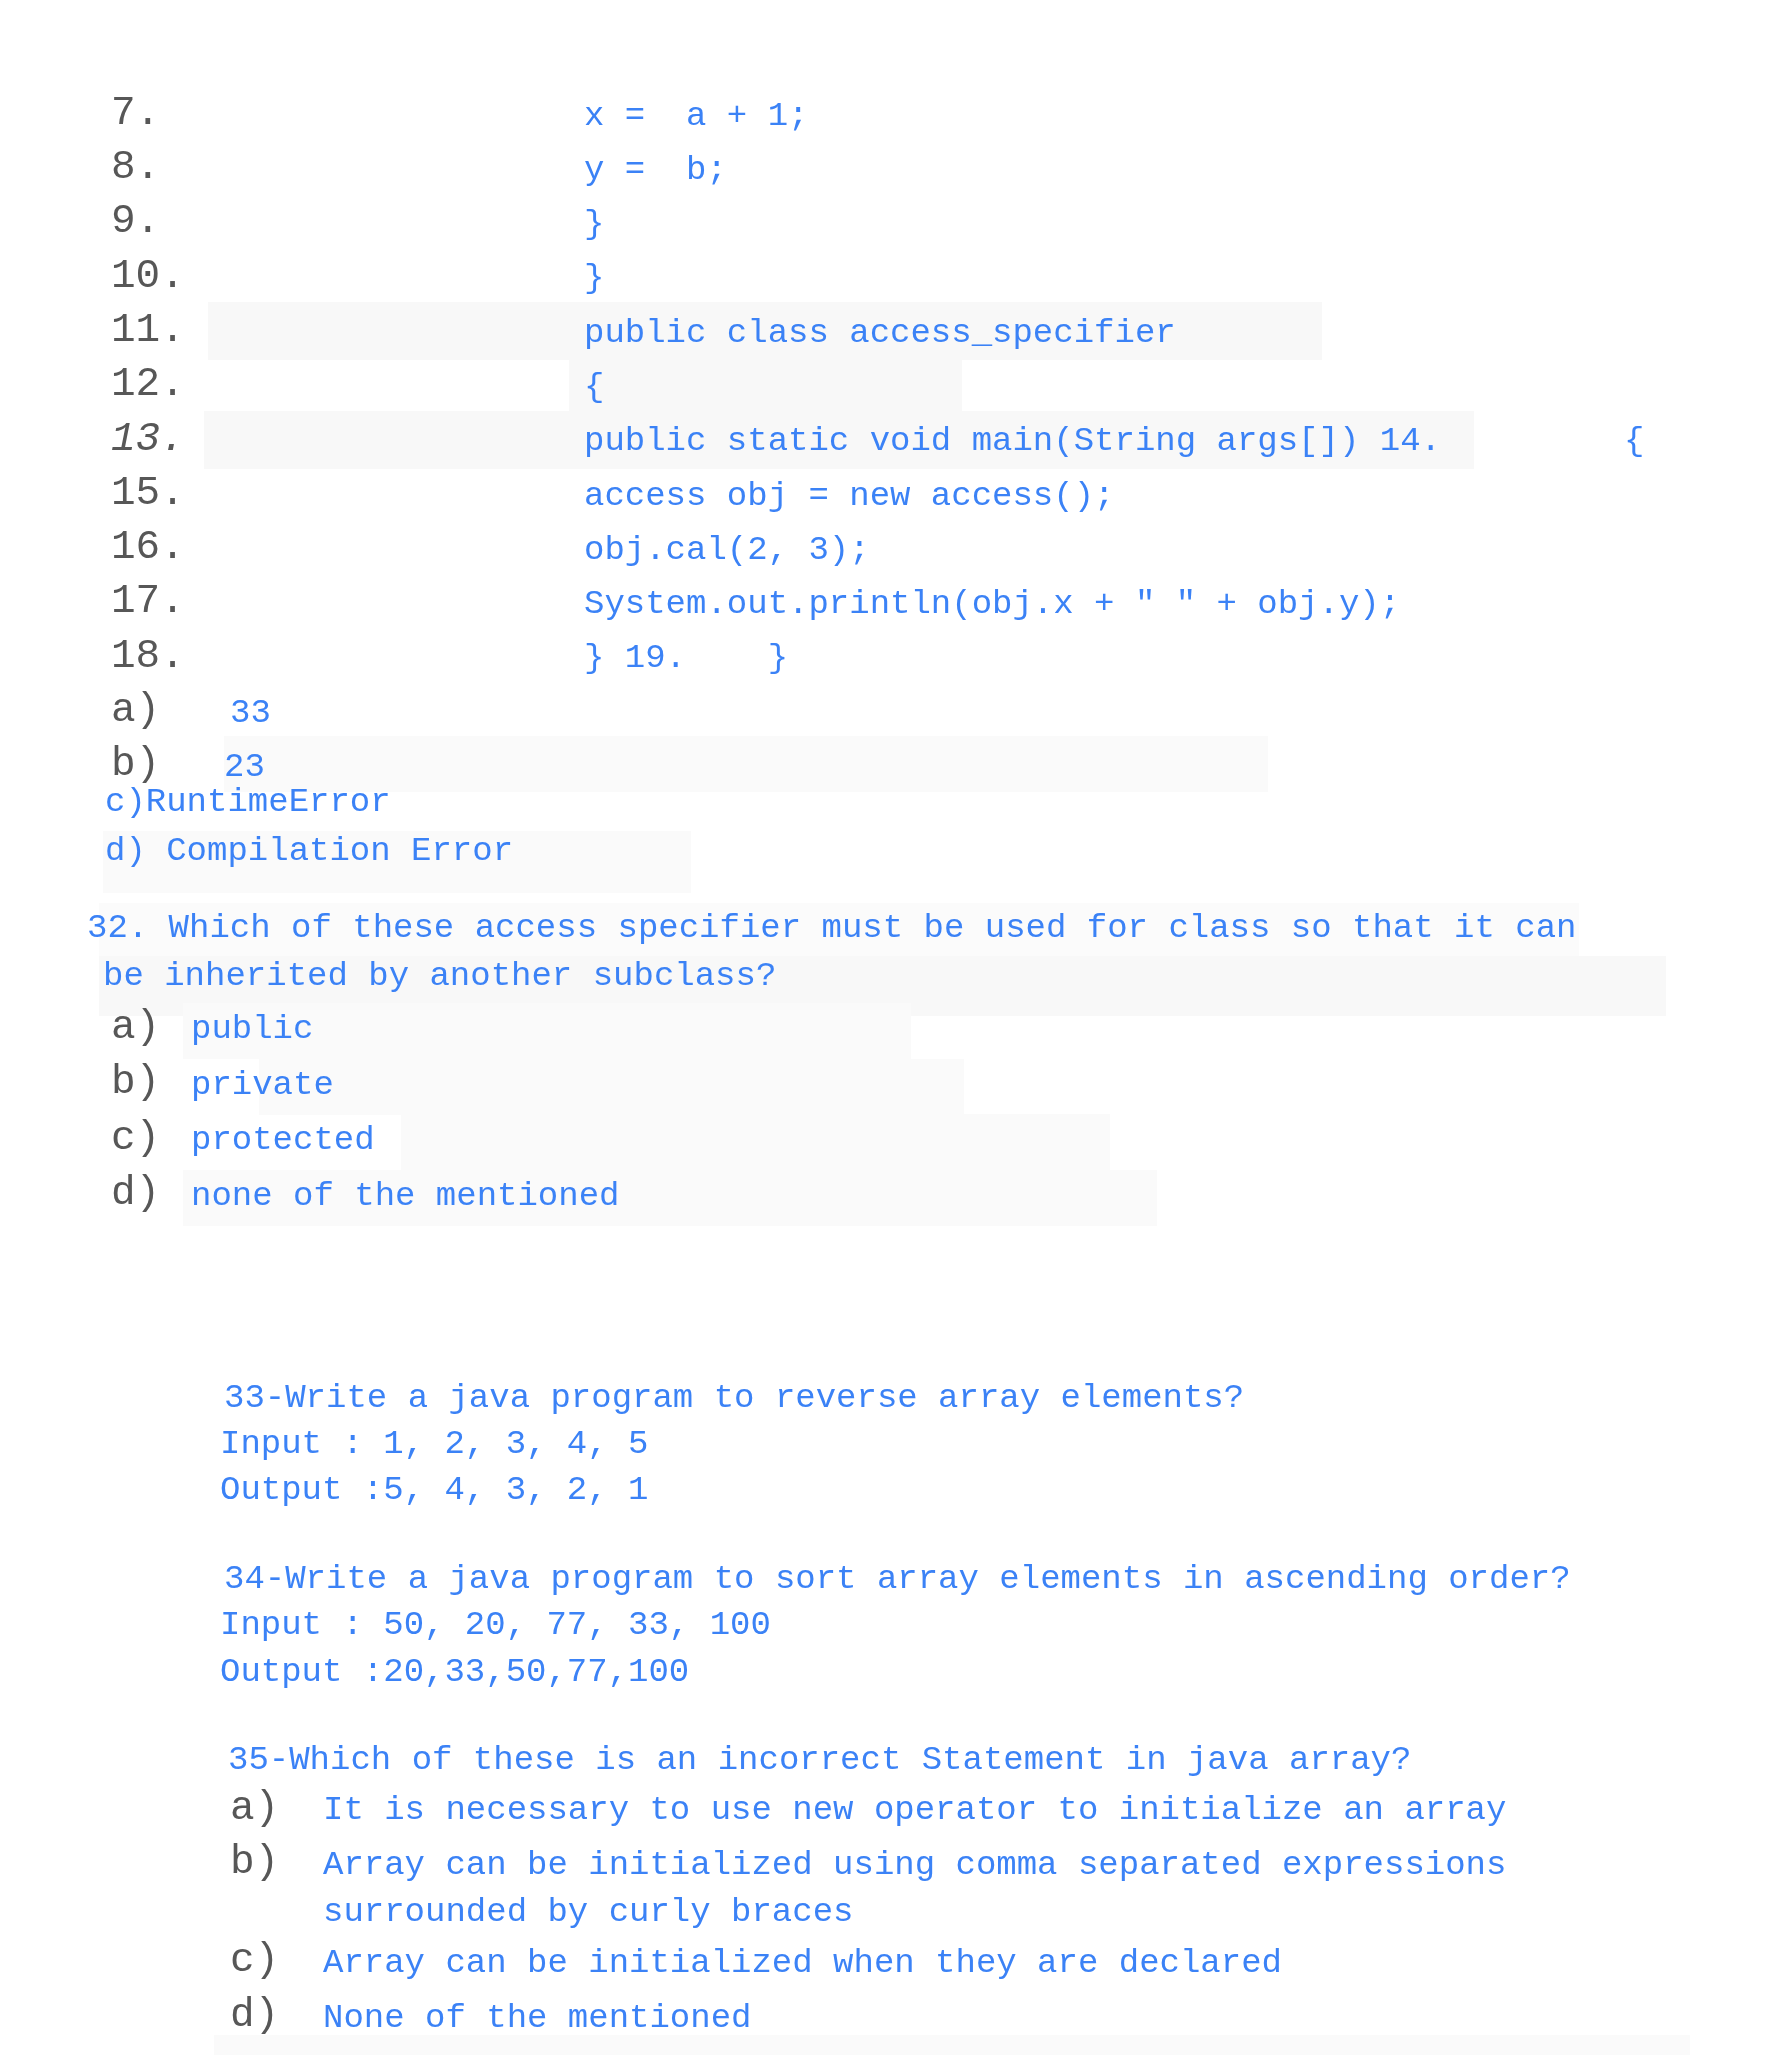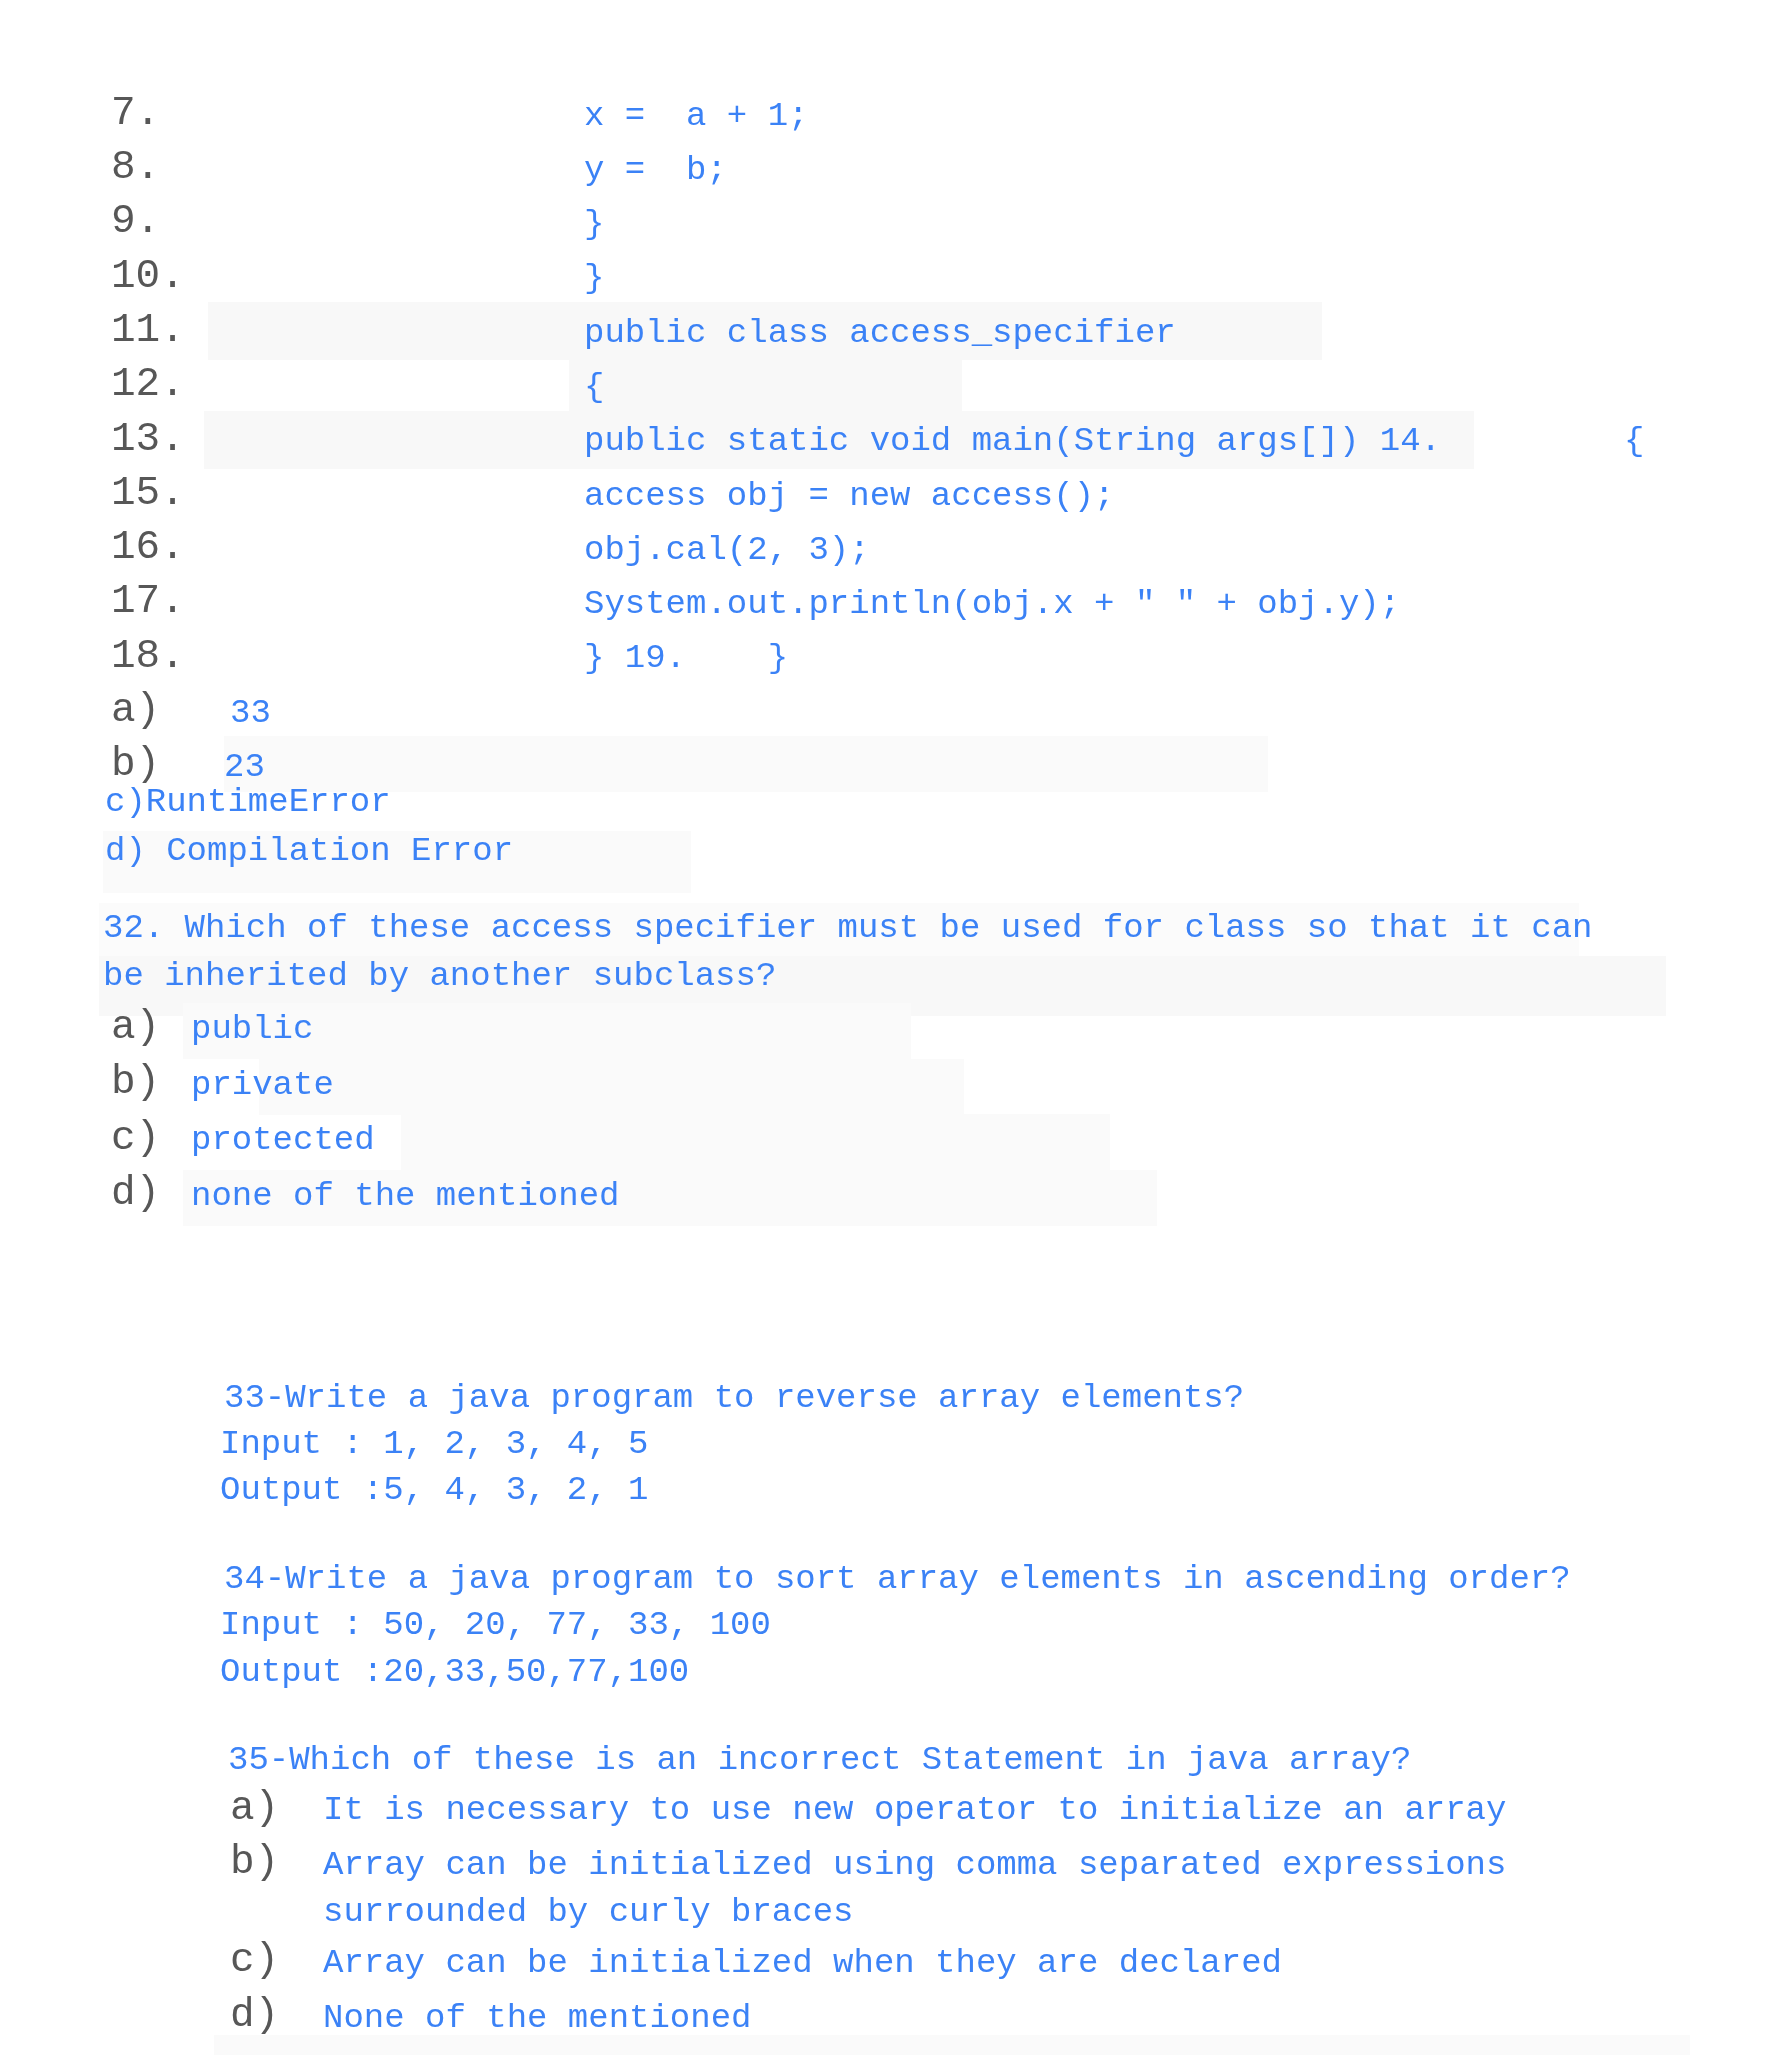--- a/index.html
+++ b/index.html
@@ -67,21 +67,21 @@
 
   <span class="bignum" style="left:111px; top:256px;">10.</span>
   <span class="mono" style="left:584px; top:261px;">}</span>
 
   <span class="bignum" style="left:111px; top:310px;">11.</span>
   <span class="mono" style="left:584px; top:316px;">public class access_specifier</span>
 
   <span class="bignum" style="left:111px; top:364px;">12.</span>
   <span class="mono" style="left:584px; top:370px;">{</span>
 
-  <span class="bignum" style="left:111px; top:419px;">13.</span>
+  <span class="bignum" style="left:111px; top:419px;font-style:italic;">13.</span>
   <span class="mono" style="left:584px; top:424px;">public static void main(String args[]) 14.</span>
   <span class="mono" style="left:1624px; top:424px;">{</span>
 
   <span class="bignum" style="left:111px; top:473px;">15.</span>
   <span class="mono" style="left:584px; top:479px;">access obj = new access();</span>
 
   <span class="bignum" style="left:111px; top:527px;">16.</span>
   <span class="mono" style="left:584px; top:533px;">obj.cal(2, 3);</span>
 
   <span class="bignum" style="left:111px; top:581px;">17.</span>
@@ -92,21 +92,21 @@
 
   <span class="bignum" style="left:111px; top:690px;">a)</span>
   <span class="mono" style="left:230px; top:696px;">33</span>
 
   <span class="bignum" style="left:111px; top:744px;">b)</span>
   <span class="mono" style="left:224px; top:750px;">23</span>
 
   <span class="mono" style="left:105px; top:785px;">c)RuntimeError</span>
   <span class="mono" style="left:105px; top:834px;">d) Compilation Error</span>
 
-  <span class="mono" style="left:103px; top:911px;">32. Which of these access specifier must be used for class so that it can</span>
+  <span class="mono" style="left:87px; top:911px;">32. Which of these access specifier must be used for class so that it can</span>
   <span class="mono" style="left:103px; top:959px;">be inherited by another subclass?</span>
 
   <span class="bignum" style="left:111px; top:1007px;">a)</span>
   <span class="mono" style="left:191px; top:1012px;">public</span>
 
   <span class="bignum" style="left:111px; top:1062px;">b)</span>
   <span class="mono" style="left:191px; top:1068px;">private</span>
 
   <span class="bignum" style="left:111px; top:1118px;">c)</span>
   <span class="mono" style="left:191px; top:1123px;">protected</span>

